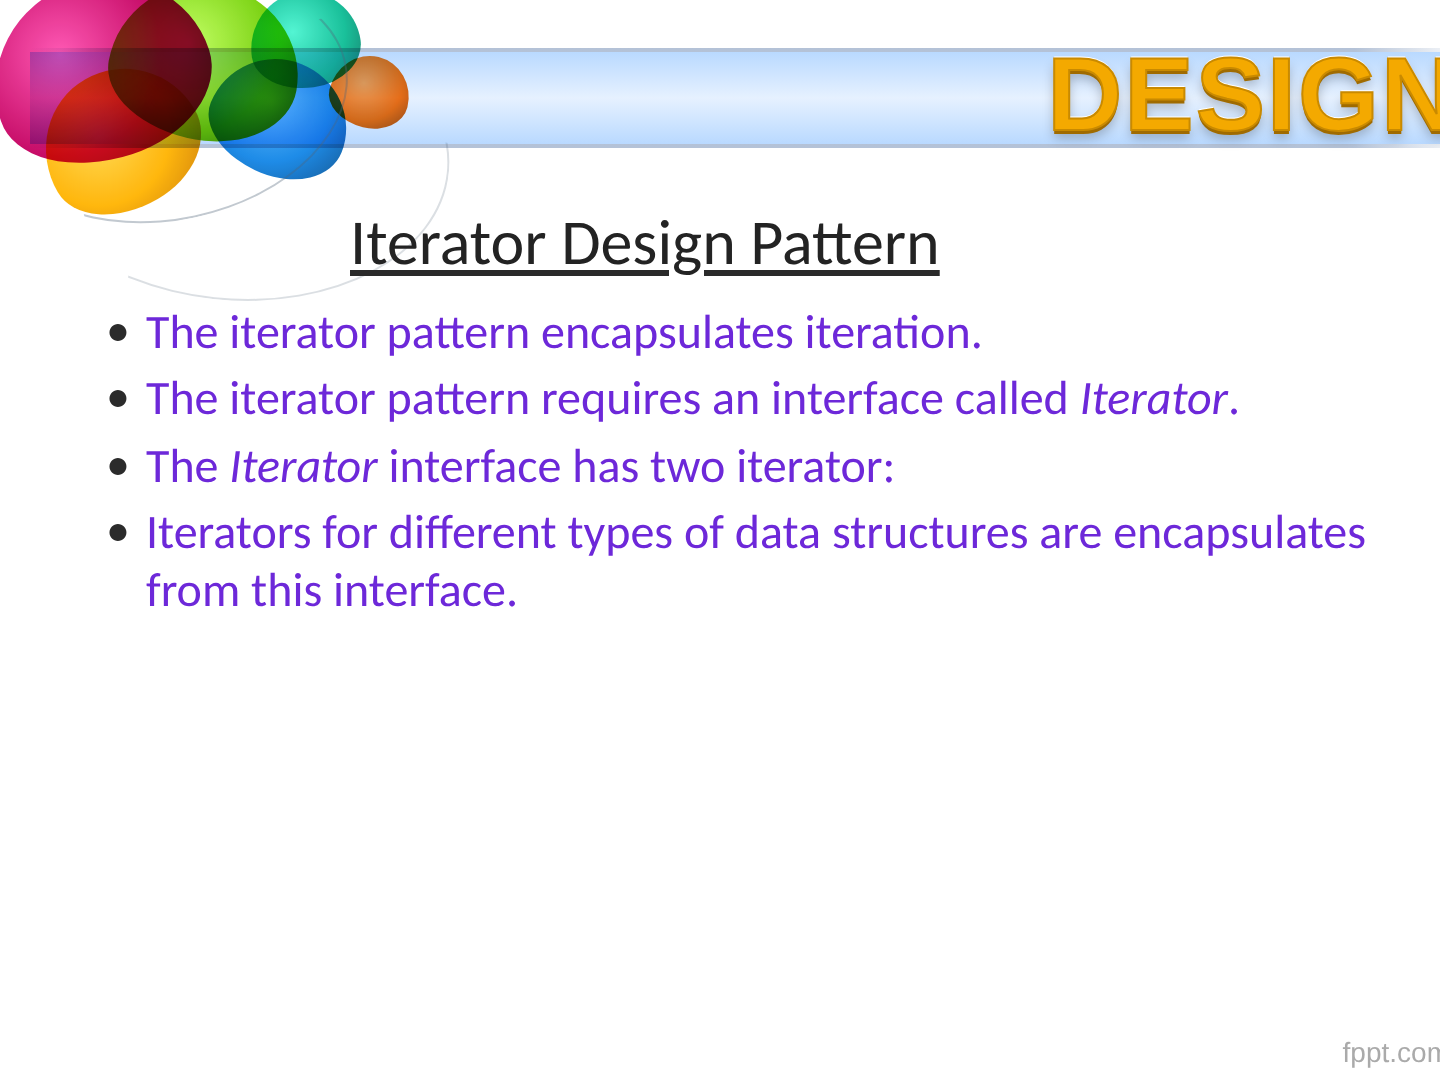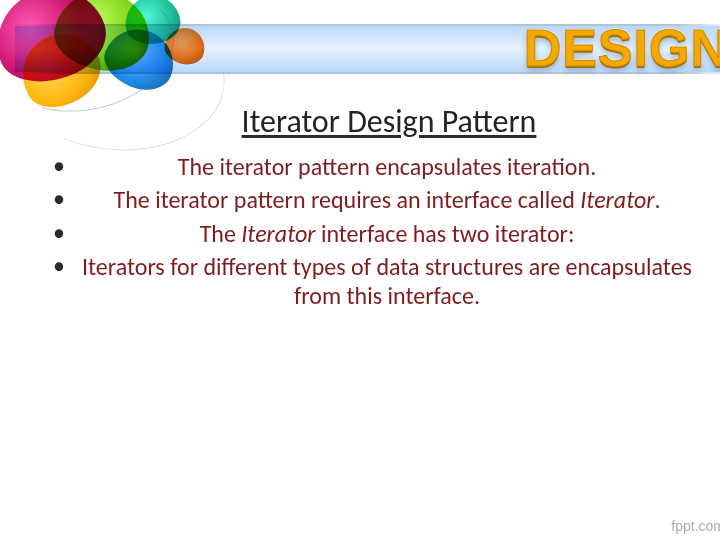--- a/index.html
+++ b/index.html
@@ -68,40 +68,39 @@
     clip-path: inset(30% 0 0 20%);
   }
   .swirl.s2 { width: 220px; height: 150px; left: -10px; top: 0; transform: rotate(6deg); clip-path: inset(40% 0 0 30%); opacity:.6; }
 
   
   .title {
     position: absolute;
     top: 102px;
     left: 0;
     width: 588px;
-    text-align: center;
+    text-align: left;
     color: #232323;
     font-size: 32px;
     font-weight: 400;
     text-decoration: underline;
     text-decoration-color: #2a2a2a;
     text-underline-offset: 3px;
     padding-left: 160px;
   }
 
   
   .body {
     position: absolute;
     top: 152px;
     left: 34px;
     right: 34px;
-    color: #7f1d1d;
+    color: #6d28d9;
     font-size: 24px;
     line-height: 1.22;
-    text-align: center;
   }
   ul.top { list-style: none; }
   ul.top > li { position: relative; padding-left: 24px; margin-bottom: 4px; }
   ul.top > li::before {
     content: "•";
     position: absolute;
     left: 4px;
     top: -1px;
     font-size: 24px;
     color: #2b2b2b;

